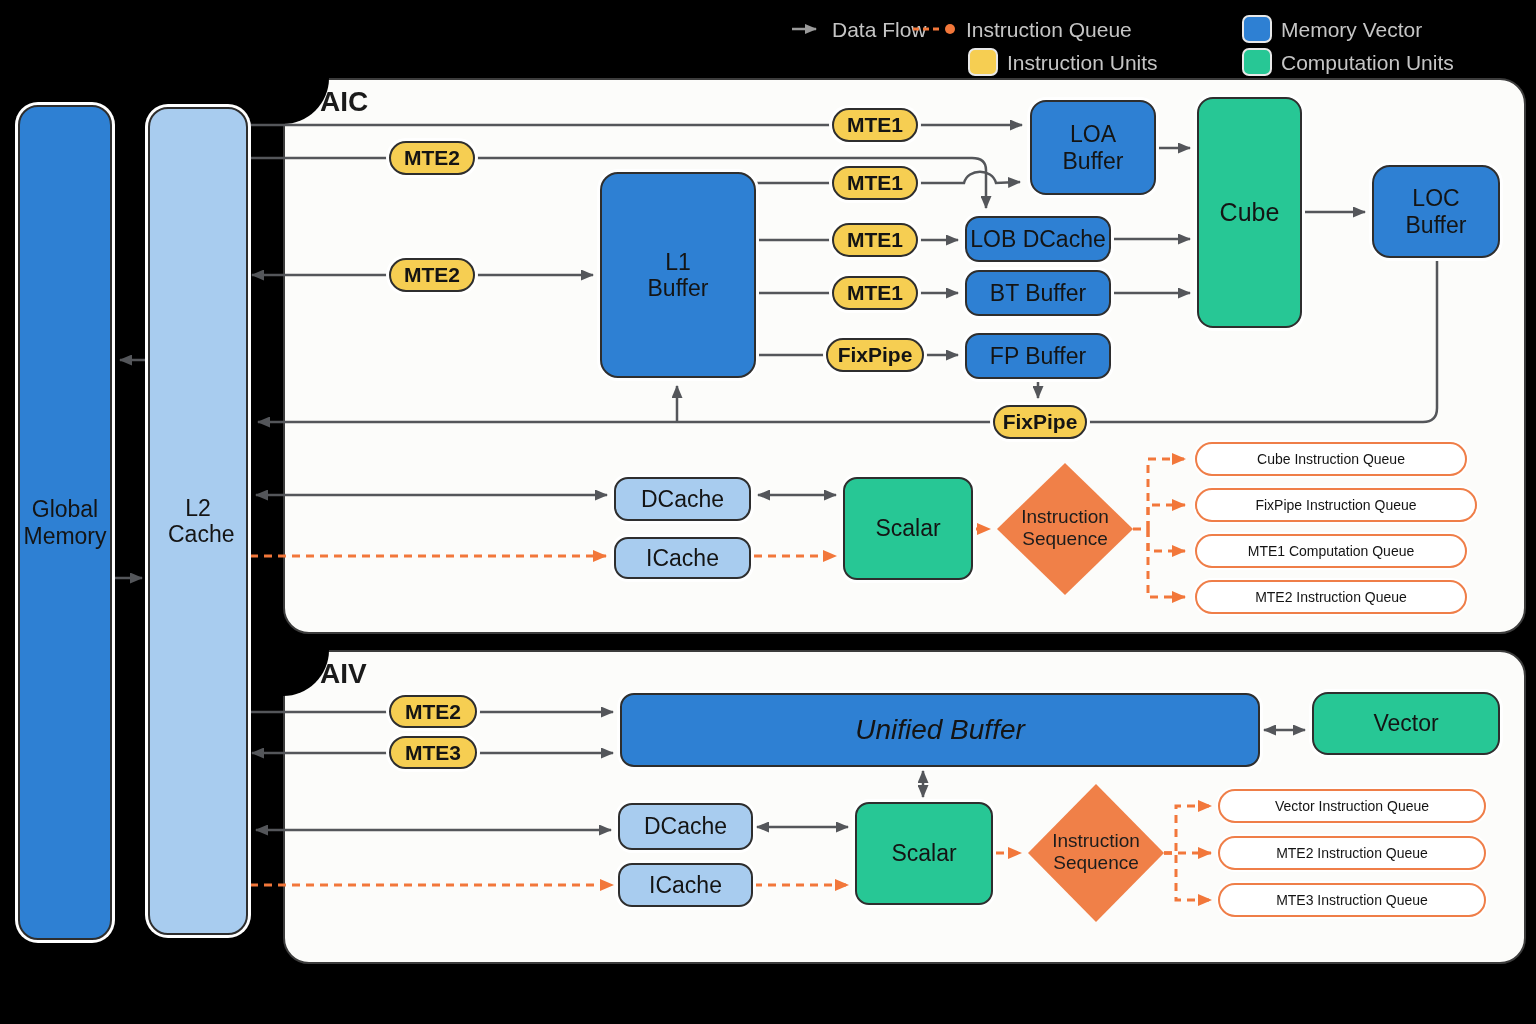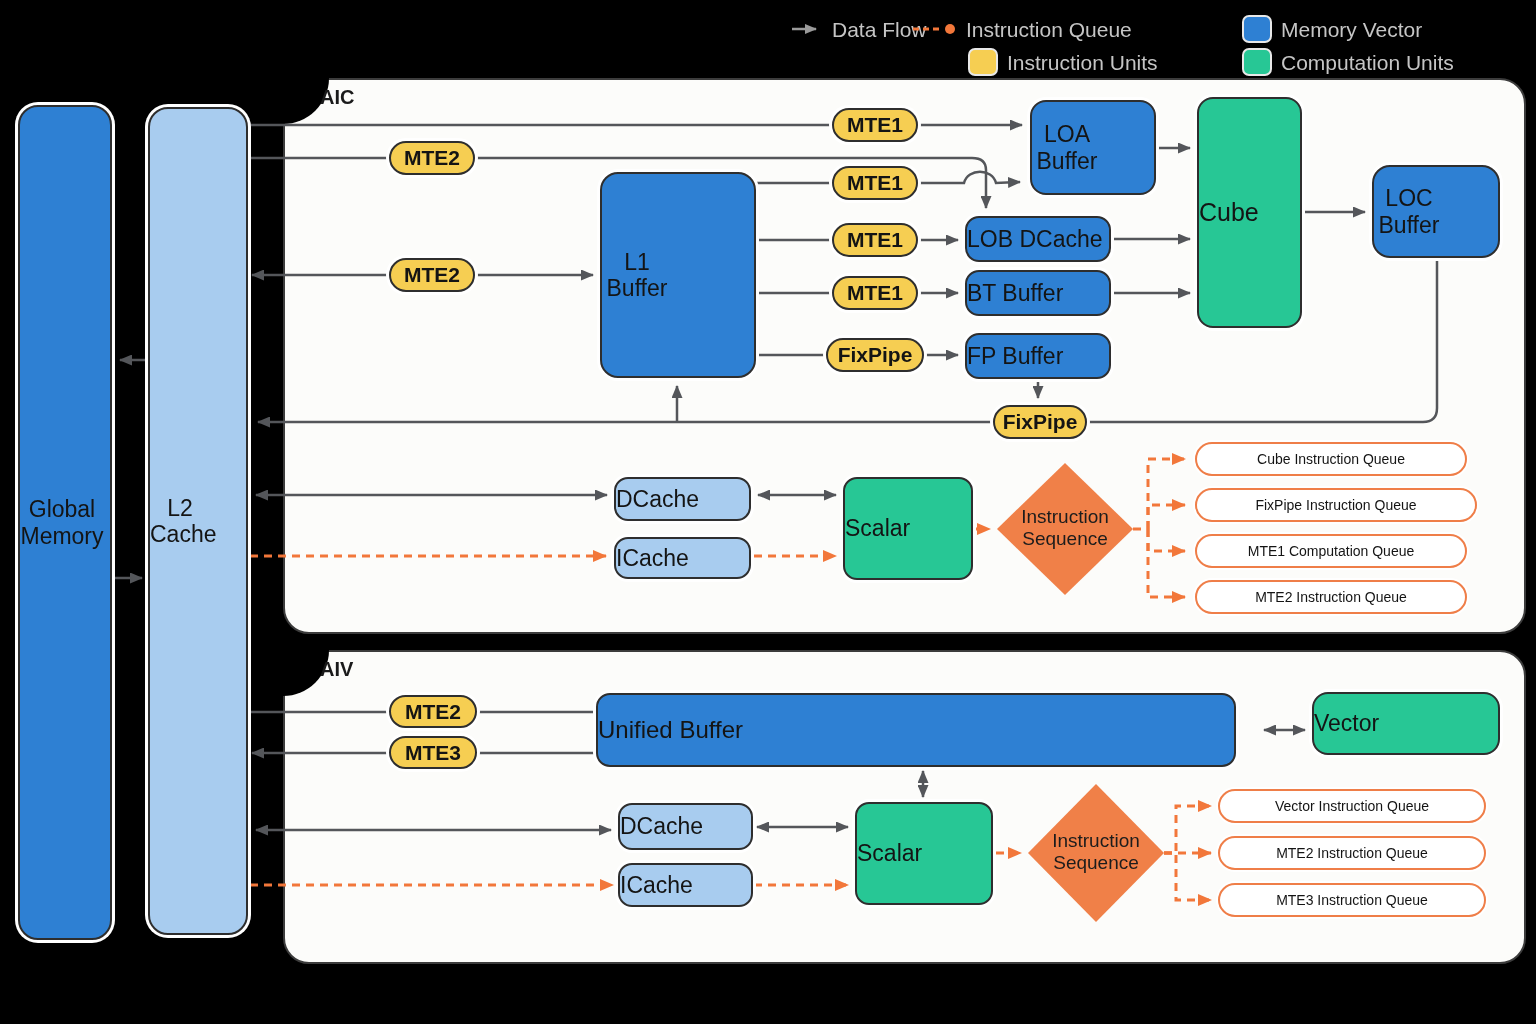--- a/index.html
+++ b/index.html
@@ -4,21 +4,21 @@
 <style>
   html,body{margin:0;padding:0;background:#000;}
   #stage{position:relative;width:1536px;height:1024px;background:#000;overflow:hidden;
          font-family:"Liberation Sans",sans-serif;color:#141414;}
 
   
   .panel{position:absolute;background:#fcfcfa;border:2.5px solid #3c3c3c;border-radius:26px;}
   .wedge{position:absolute;width:46px;height:46px;background:#000;border-radius:0 0 100% 0;}
 
   
-  .box{position:absolute;display:flex;align-items:center;text-align:center;
+  .box{position:absolute;display:flex;align-items:center;justify-content:center;text-align:center;
        border:2.5px solid #2e2e2e;border-radius:14px;box-shadow:0 0 0 3px #fff;
        font-size:23px;line-height:1.15;color:#141414;box-sizing:border-box;}
   .blue{background:#2e80d3;}
   .lblue{background:#a8ccef;}
   .green{background:#27c795;}
   .r18{border-radius:18px;}
   .r16{border-radius:16px;}
   .r20{border-radius:20px;}
   .w60{display:inline-block;width:60px;}
   .w70{display:inline-block;width:70px;}
@@ -28,21 +28,21 @@
   .pill{position:absolute;display:flex;align-items:center;justify-content:center;
         background:#f6ce52;border:2.5px solid #2e2e2e;border-radius:18px;
         box-shadow:0 0 0 3px #fff;font-size:21px;font-weight:bold;box-sizing:border-box;}
 
   
   .queue{position:absolute;display:flex;align-items:center;justify-content:center;
          background:#fff;border:2.5px solid #ef7e48;border-radius:17px;
          font-size:14px;color:#141414;box-sizing:border-box;white-space:nowrap;
          box-shadow:0 0 0 2px #fff;}
 
-  .ptitle{position:absolute;font-size:20px;font-weight:bold;color:#1a1a1a;}
+  .ptitle{position:absolute;font-size:28px;font-weight:bold;color:#1a1a1a;}
   .dlabel{position:absolute;width:124px;text-align:center;font-size:19px;line-height:1.15;color:#1c1c1c;}
 
   
   .leg-text{position:absolute;font-size:21px;color:#c5c5c5;white-space:nowrap;}
   .swatch{position:absolute;width:30px;height:28px;border-radius:7px;border:2px solid #e8e8e8;box-sizing:border-box;}
 
   svg.lines{position:absolute;left:0;top:0;pointer-events:none;}
 </style>
 </head>
 <body>
@@ -218,21 +218,21 @@
   <div class="queue" style="left:1195px;top:488px;width:282px;height:34px;">
       <span>FixPipe Instruction Queue</span>
     </div>
   <div class="queue" style="left:1195px;top:534px;width:272px;height:34px;">
       <span>MTE1 Computation Queue</span>
     </div>
   <div class="queue" style="left:1195px;top:580px;width:272px;height:34px;">
       <span>MTE2 Instruction Queue</span>
     </div>
 
-  <div class="box blue" style="left:596px;top:693px;width:640px;height:74px;font-size:24px;">
+  <div class="box blue" style="left:620px;top:693px;width:640px;height:74px;font-size:28px;font-style:italic;">
     <span>Unified Buffer</span>
   </div>
   <div class="box green r16" style="left:1312px;top:692px;width:188px;height:63px;">
     <span>Vector</span>
   </div>
   <div class="box lblue" style="left:618px;top:803px;width:135px;height:47px;">
     <span>DCache</span>
   </div>
   <div class="box lblue" style="left:618px;top:863px;width:135px;height:44px;">
     <span>ICache</span>

